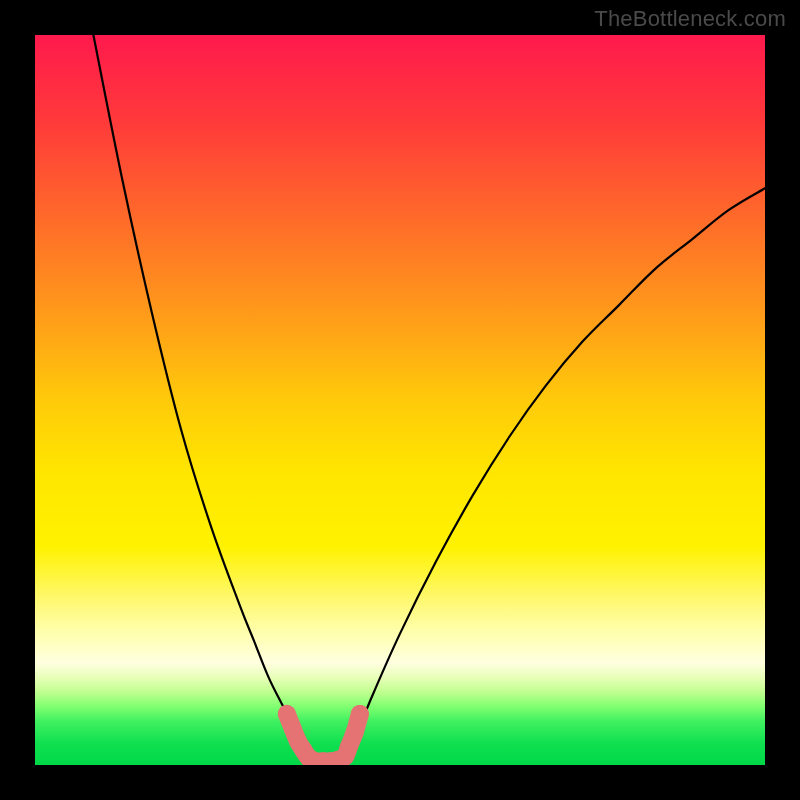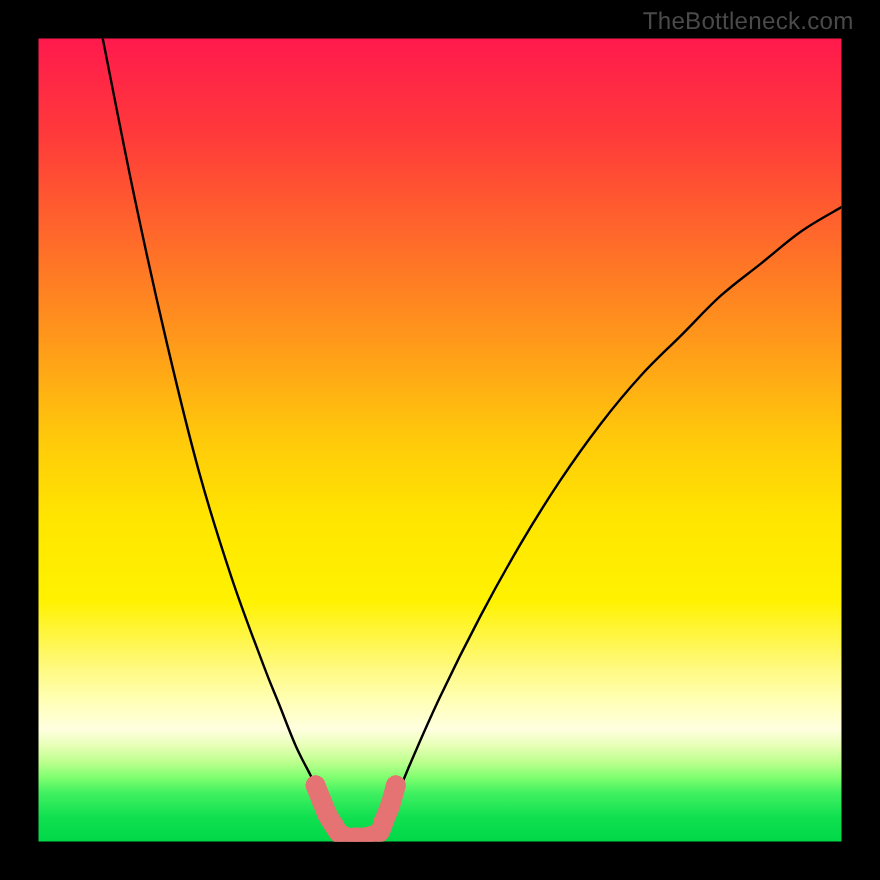--- a/index.html
+++ b/index.html
@@ -30,21 +30,21 @@
       #e8ffb8 88%,
       #c0ff90 90%,
       #80ff70 92%,
       #40f060 94%,
       #10e050 97%,
       #00d848 100%);
   }
   .watermark {
     position: absolute;
     top: 6px;
-    right: 24px;
+    right: 14px;
     font-family: Arial, Helvetica, sans-serif;
     font-size: 22px;
     color: #4a4a4a;
     font-weight: 500;
     letter-spacing: 0.2px;
     text-align: right;
   }
   svg.curves {
     position: absolute;
     left: 0; top: 0;

